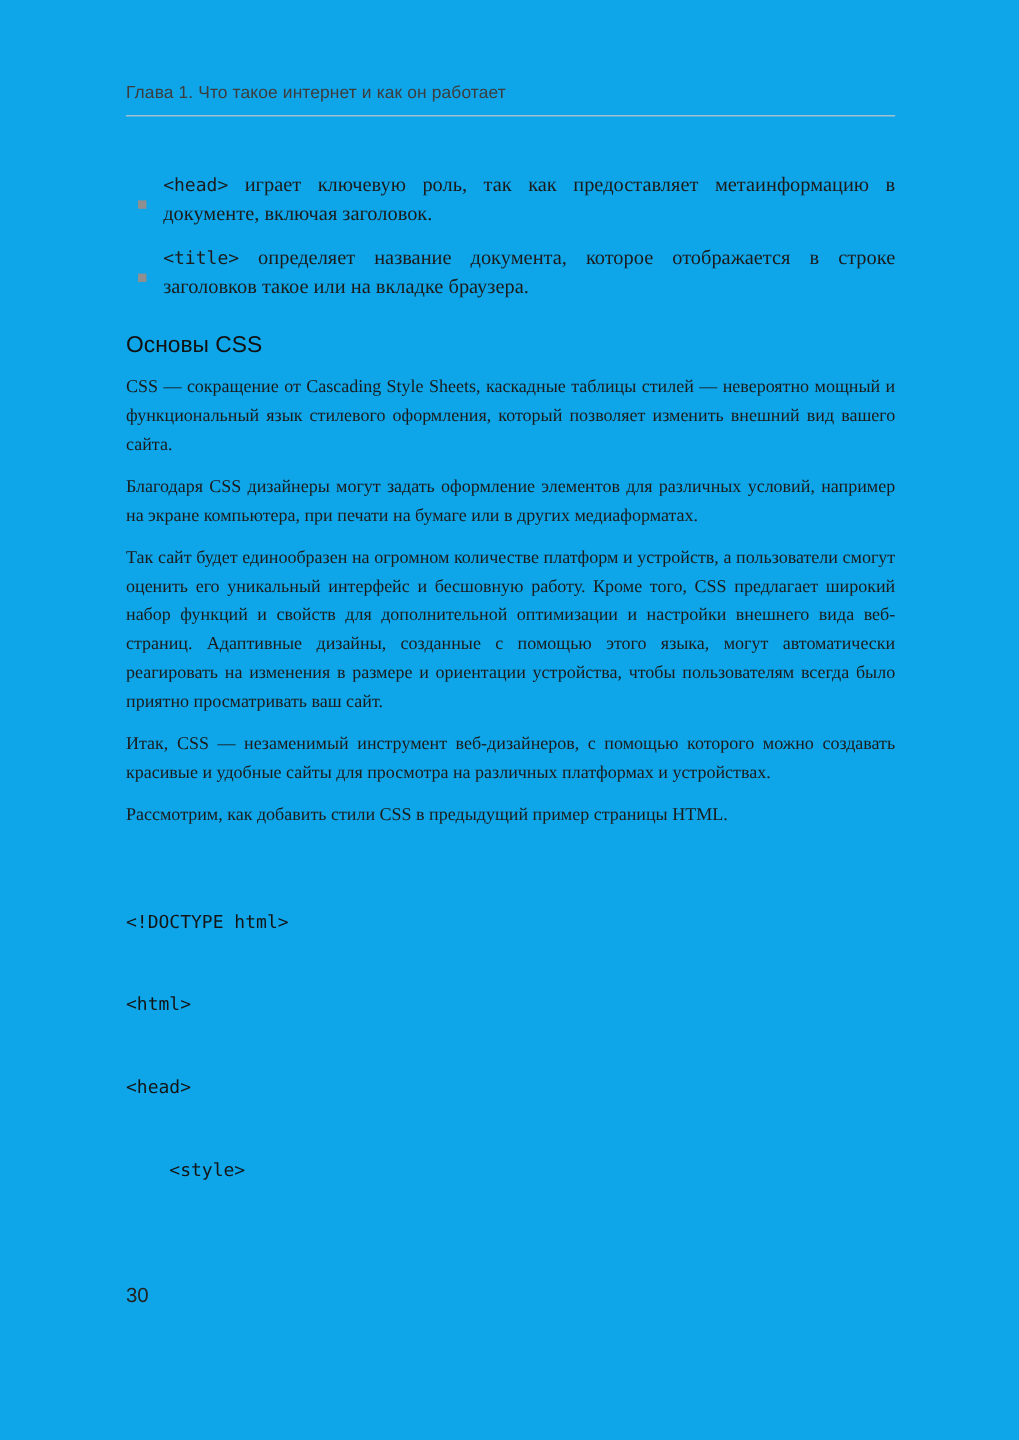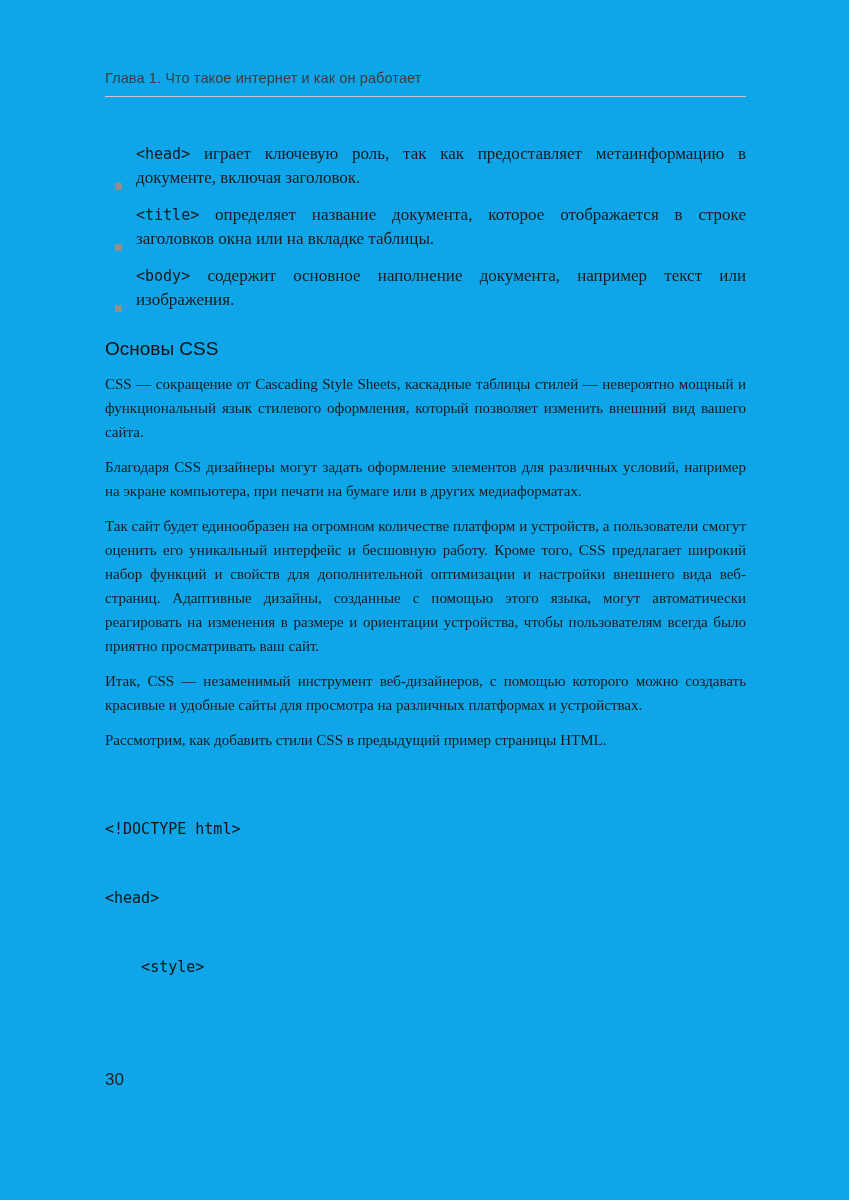--- a/index.html
+++ b/index.html
@@ -36,21 +36,21 @@
     border-top: 1px solid #c9c9c9;
     margin: 10px 0 0 0;
   }
   .bullet-list {
     list-style: none;
     margin: 45px 0 0 0;
     padding: 0;
   }
   .bullet-list li {
     display: flex;
-    align-items: flex-end;
+    align-items: center;
     margin-bottom: 13px;
   }
   .bullet-square {
     flex: 0 0 auto;
     width: 7px;
     height: 7px;
     background: #8f8f8f;
     margin: 8px 14px 0 10px;
   }
   .li-text {
@@ -105,38 +105,35 @@
     <div class="chapter-header">Глава 1. Что такое интернет и как он работает</div>
     <hr class="header-rule">
 
     <ul class="bullet-list">
       <li>
         <span class="bullet-square"></span>
         <span class="li-text"><code>&lt;head&gt;</code> <span>играет ключевую роль, так как предоставляет метаинформацию в документе, включая заголовок.</span></span>
       </li>
       <li>
         <span class="bullet-square"></span>
-        <span class="li-text"><code>&lt;title&gt;</code> <span>определяет название документа, которое отображается в строке заголовков окна или на вкладке таблицы.</span></span>
-      </li>
-      <li>
-        <span class="bullet-square"></span>
-        <span class="li-text"><code>&lt;body&gt;</code> <span>содержит основное наполнение документа, например текст или изображения.</span></span>
+        <span class="li-text"><code>&lt;title&gt;</code> <span>определяет название документа, которое отображается в строке заголовков такое или на вкладке браузера.</span></span>
       </li>
     </ul>
 
     <h2 class="section-heading">Основы CSS</h2>
 
     <p class="body-paragraph">CSS — сокращение от Cascading Style Sheets, каскадные таблицы стилей — невероятно мощный и функциональный язык стилевого оформления, который позволяет изменить внешний вид вашего сайта.</p>
     <p class="body-paragraph">Благодаря CSS дизайнеры могут задать оформление элементов для различных условий, например на экране компьютера, при печати на бумаге или в других медиаформатах.</p>
     <p class="body-paragraph">Так сайт будет единообразен на огромном количестве платформ и устройств, а пользователи смогут оценить его уникальный интерфейс и бесшовную работу. Кроме того, CSS предлагает широкий набор функций и свойств для дополнительной оптимизации и настройки внешнего вида веб-страниц. Адаптивные дизайны, созданные с помощью этого языка, могут автоматически реагировать на изменения в размере и ориентации устройства, чтобы пользователям всегда было приятно просматривать ваш сайт.</p>
     <p class="body-paragraph">Итак, CSS — незаменимый инструмент веб-дизайнеров, с помощью которого можно создавать красивые и удобные сайты для просмотра на различных платформах и устройствах.</p>
     <p class="body-paragraph">Рассмотрим, как добавить стили CSS в предыдущий пример страницы HTML.</p>
 
     <div class="code-block">
       <div class="code-line">&lt;!DOCTYPE html&gt;</div>
+      <div class="code-line">&lt;html&gt;</div>
       <div class="code-line">&lt;head&gt;</div>
       <div class="code-line">    &lt;style&gt;</div>
       
       
       
       
       
       
     </div>
 

